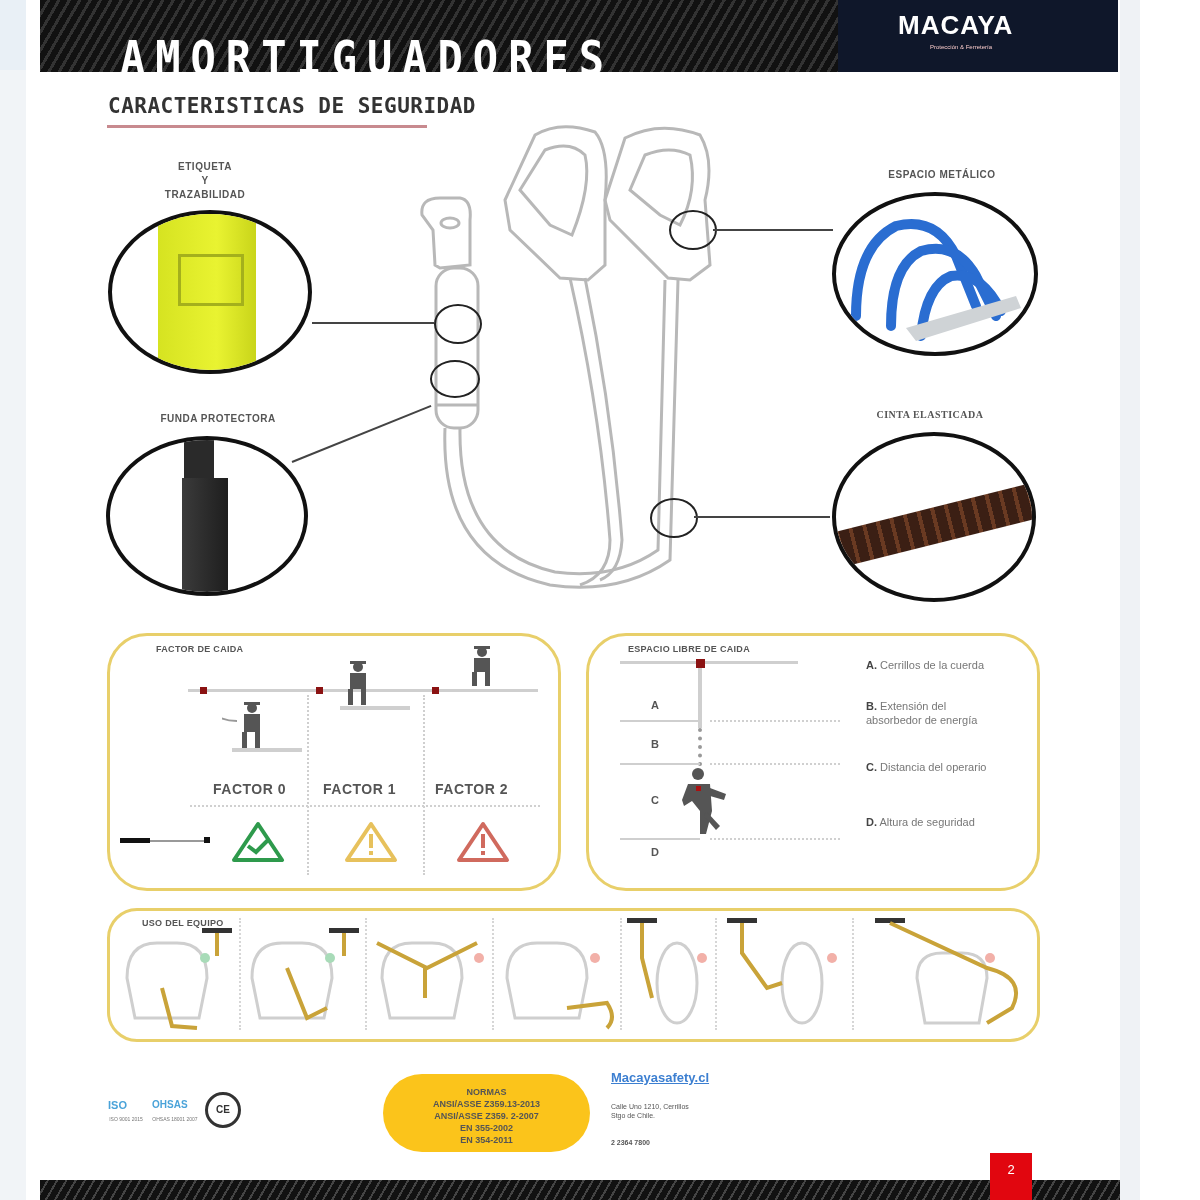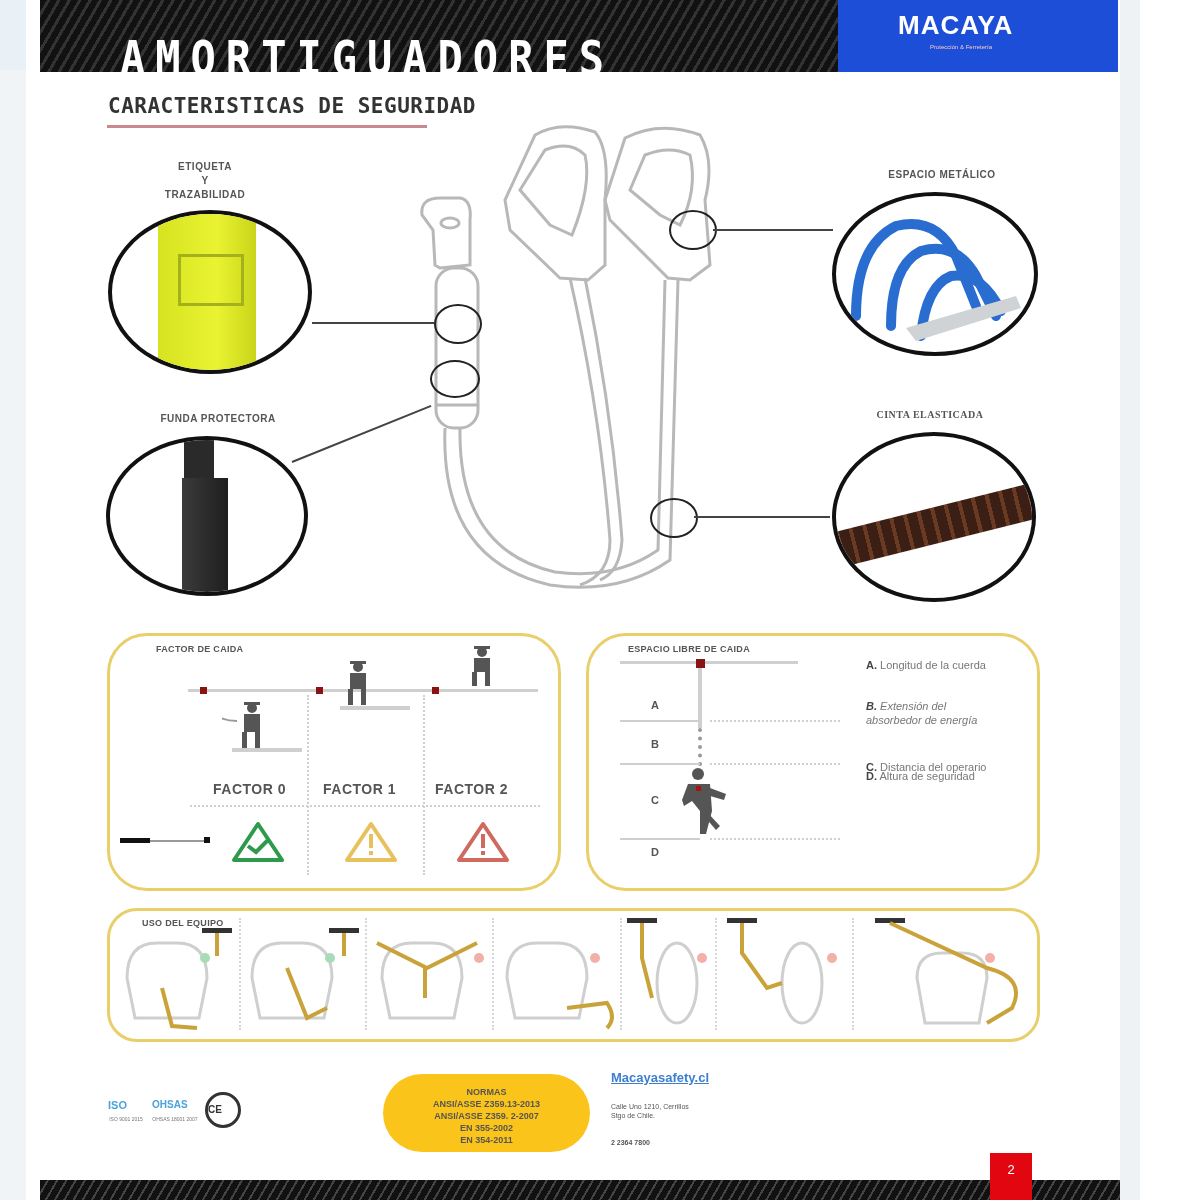--- a/index.html
+++ b/index.html
@@ -3,21 +3,21 @@
 <meta charset="utf-8">
 <style>
   html,body{margin:0;padding:0;}
   body{width:1200px;height:1200px;background:#ffffff;position:relative;overflow:hidden;font-family:"Liberation Sans",sans-serif;}
   .left-gutter{position:absolute;left:0;top:0;width:26px;height:1200px;background:#f1f4f7;}
   .left-gutter-top{position:absolute;left:0;top:0;width:26px;height:70px;background:#e9f0f6;}
   .right-gutter{position:absolute;left:1120px;top:0;width:20px;height:1200px;background:#eff2f5;}
   .header-band{position:absolute;left:40px;top:0;width:800px;height:72px;
     background:repeating-linear-gradient(120deg,#111 0 6px,#333 6px 9px);}
   .title{position:absolute;left:120px;top:30px;color:#fff;font-family:"DejaVu Sans Mono",monospace;font-size:42px;letter-spacing:10px;font-weight:bold;transform:scaleY(1.15);transform-origin:left top;}
-  .brand-box{position:absolute;left:838px;top:0;width:280px;height:72px;background:#1d4ed8;}
+  .brand-box{position:absolute;left:838px;top:0;width:280px;height:72px;background:#0f172a;}
   .brand-name{position:absolute;left:60px;top:10px;color:#fff;font-weight:bold;font-size:26px;letter-spacing:1px;}
   .brand-sub{position:absolute;left:92px;top:44px;color:#f6c9c9;font-size:6px;}
   .section-title{position:absolute;left:108px;top:94px;font-family:"DejaVu Sans Mono",monospace;font-weight:bold;font-size:21px;color:#333;letter-spacing:0.5px;}
   .section-underline{position:absolute;left:107px;top:125px;width:320px;height:3px;background:#c88a8f;}
   .callout-label{position:absolute;font-size:10px;font-weight:bold;color:#555;text-align:center;line-height:14px;letter-spacing:0.5px;}
   .zoom-circle{position:absolute;border:4px solid #111;border-radius:50%;overflow:hidden;background:#fff;}
   .leader{position:absolute;height:2px;background:#444;transform-origin:left center;}
   .ring{position:absolute;border:2px solid #222;border-radius:50%;}
   .panel{position:absolute;border:3px solid #e8cf6a;border-radius:40px;background:#fff;}
   .panel-title{position:absolute;font-size:9px;font-weight:bold;color:#555;letter-spacing:0.3px;}
@@ -202,24 +202,24 @@
   <circle cx="22" cy="8" r="6" fill="#555"></circle>
   <path d="M12 18 L34 18 L36 45 L30 68 L24 68 L24 45 L16 35 L8 40 L6 34 Z" fill="#555"></path>
   <path d="M34 22 L50 28 L48 34 L34 30 Z" fill="#555"></path>
   <path d="M30 45 L44 60 L40 64 L28 50 Z" fill="#555"></path>
   <rect x="20" y="20" width="5" height="5" fill="#a11"></rect>
 </svg>
 <div class="zone-letter" style="left:651px;top:699px;">A</div>
 <div class="zone-letter" style="left:651px;top:738px;">B</div>
 <div class="zone-letter" style="left:651px;top:794px;">C</div>
 <div class="zone-letter" style="left:651px;top:846px;">D</div>
-<div class="legend-item" style="left:866px;top:658px;width:140px;"><b>A.</b> <span>Longitud de la cuerda</span></div>
-<div class="legend-item" style="left:866px;top:699px;width:130px;font-style:italic;"><b>B.</b> <span>Extensión del absorbedor de energía</span></div>
+<div class="legend-item" style="left:866px;top:658px;width:140px;"><b>A.</b> <span>Cerrillos de la cuerda</span></div>
+<div class="legend-item" style="left:866px;top:699px;width:130px;"><b>B.</b> <span>Extensión del absorbedor de energía</span></div>
 <div class="legend-item" style="left:866px;top:760px;width:130px;"><b>C.</b> <span>Distancia del operario</span></div>
-<div class="legend-item" style="left:866px;top:769px;width:130px;"><b>D.</b> <span>Altura de seguridad</span></div>
+<div class="legend-item" style="left:866px;top:815px;width:130px;"><b>D.</b> <span>Altura de seguridad</span></div>
 
 <div class="panel" style="left:107px;top:908px;width:927px;height:128px;border-radius:30px;"></div>
 <div class="panel-title" style="left:142px;top:918px;">USO DEL EQUIPO</div>
 <div class="usage-sep" style="left:239px;"></div>
 <div class="usage-sep" style="left:365px;"></div>
 <div class="usage-sep" style="left:492px;"></div>
 <div class="usage-sep" style="left:620px;"></div>
 <div class="usage-sep" style="left:715px;"></div>
 <div class="usage-sep" style="left:852px;"></div>
 
@@ -260,21 +260,21 @@
     <circle cx="595" cy="50" r="5" fill="#f2b0a8"></circle>
       <circle cx="725" cy="50" r="5" fill="#f2b0a8"></circle>
     <circle cx="883" cy="50" r="5" fill="#f2b0a8"></circle>
   </g>
 </svg>
 
 <div class="cert" style="left:108px;top:1099px;">ISO</div>
 <div class="cert-sub" style="left:108px;top:1116px;width:36px;">ISO 9001 2015</div>
 <div class="cert" style="left:152px;top:1099px;font-size:10px;">OHSAS</div>
 <div class="cert-sub" style="left:150px;top:1116px;width:50px;">OHSAS 18001 2007</div>
-<div style="position:absolute;left:205px;top:1092px;width:30px;height:30px;border:3px solid #333;border-radius:50%;text-align:left;line-height:30px;font-size:10px;font-weight:bold;color:#333;">
+<div style="position:absolute;left:205px;top:1092px;width:30px;height:30px;border:3px solid #333;border-radius:50%;text-align:center;line-height:30px;font-size:10px;font-weight:bold;color:#333;">
   <span>CE</span>
 </div>
 
 <div class="norms">
   <div style="margin-top:12px;">NORMAS</div>
   <div>ANSI/ASSE Z359.13-2013</div>
   <div>ANSI/ASSE Z359. 2-2007</div>
   <div>EN 355-2002</div>
   <div>EN 354-2011</div>
 </div>

